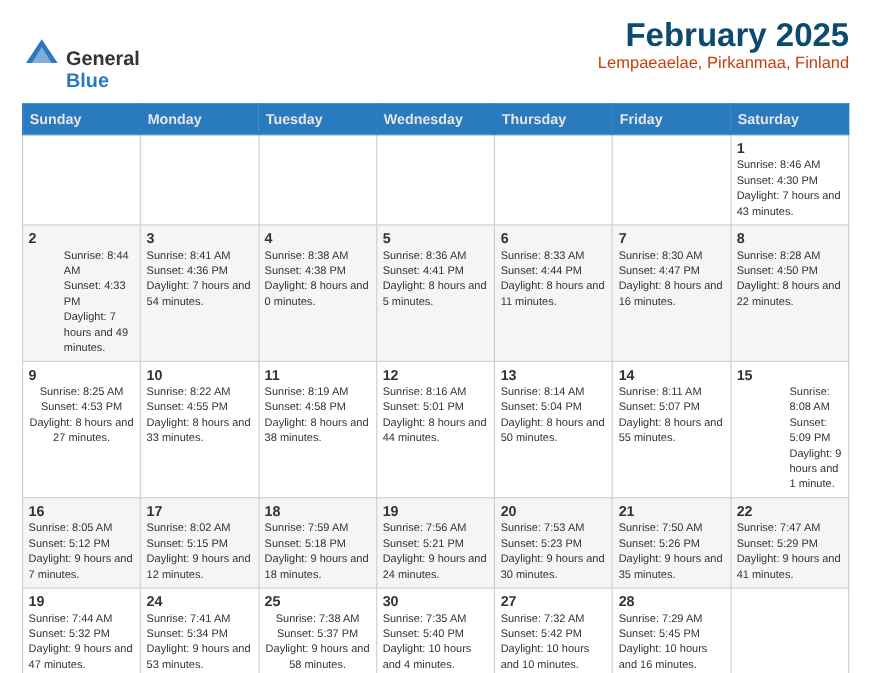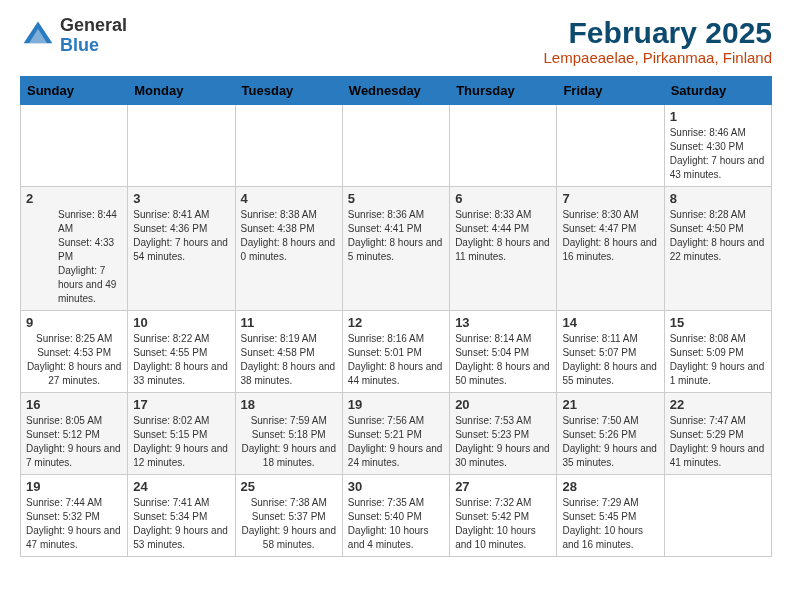--- a/index.html
+++ b/index.html
@@ -21,20 +21,21 @@
     }
     .logo {
       display: flex;
       align-items: center;
       gap: 4px;
     }
     .logo-text {
       display: flex;
       flex-direction: column;
       line-height: 1.1;
+      margin-top: 28px;
     }
     .logo-general {
       font-size: 18px;
       font-weight: bold;
       color: #333;
     }
     .logo-blue {
       font-size: 18px;
       font-weight: bold;
       color: #2a7abf;
@@ -56,21 +57,21 @@
       font-size: 15px;
       color: #c2410c;
     }
     .calendar {
       width: 100%;
       border-collapse: collapse;
       border: 1px solid #ccc;
     }
     .calendar th {
       background-color: #2a7abf;
-      color: #000000;
+      color: #e5e5e5;
       font-size: 13px;
       font-weight: bold;
       padding: 6px 6px;
       text-align: left;
       border: 1px solid #2a7abf;
     }
     .calendar td {
       vertical-align: top;
       border: 1px solid #ccc;
       width: calc(100% / 7);
@@ -222,41 +223,41 @@
 Daylight: 8 hours and 50 minutes.</div>
           </td>
           <td>
             <span class="day-num">14</span>
             <div class="day-info" style="white-space: pre-line;">Sunrise: 8:11 AM
 Sunset: 5:07 PM
 Daylight: 8 hours and 55 minutes.</div>
           </td>
           <td>
             <span class="day-num">15</span>
-            <div class="day-info" style="white-space: pre-line;">Sunrise: 8:08 AM
+            <div class="day-info" style="white-space: pre-line; margin-left: 48px;">Sunrise: 8:08 AM
 Sunset: 5:09 PM
 Daylight: 9 hours and 1 minute.</div>
           </td>
         </tr>
         <tr>
           <td>
             <span class="day-num">16</span>
             <div class="day-info" style="white-space: pre-line;">Sunrise: 8:05 AM
 Sunset: 5:12 PM
 Daylight: 9 hours and 7 minutes.</div>
           </td>
           <td>
             <span class="day-num">17</span>
             <div class="day-info" style="white-space: pre-line;">Sunrise: 8:02 AM
 Sunset: 5:15 PM
 Daylight: 9 hours and 12 minutes.</div>
           </td>
           <td>
             <span class="day-num">18</span>
-            <div class="day-info" style="white-space: pre-line; text-align: center;">Sunrise: 7:59 AM
+            <div class="day-info" style="white-space: pre-line;">Sunrise: 7:59 AM
 Sunset: 5:18 PM
 Daylight: 9 hours and 18 minutes.</div>
           </td>
           <td>
             <span class="day-num">19</span>
             <div class="day-info" style="white-space: pre-line;">Sunrise: 7:56 AM
 Sunset: 5:21 PM
 Daylight: 9 hours and 24 minutes.</div>
           </td>
           <td>

